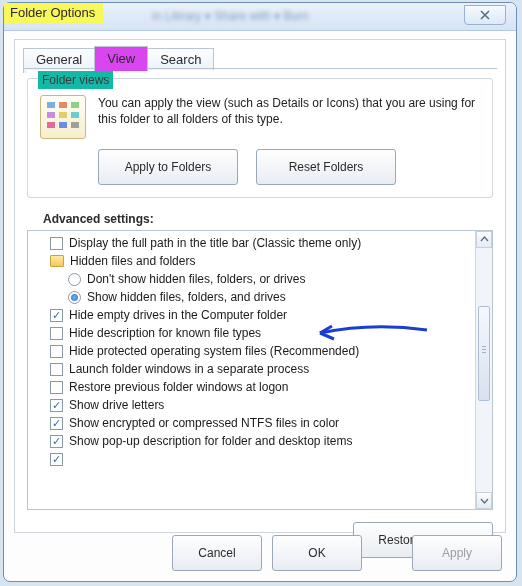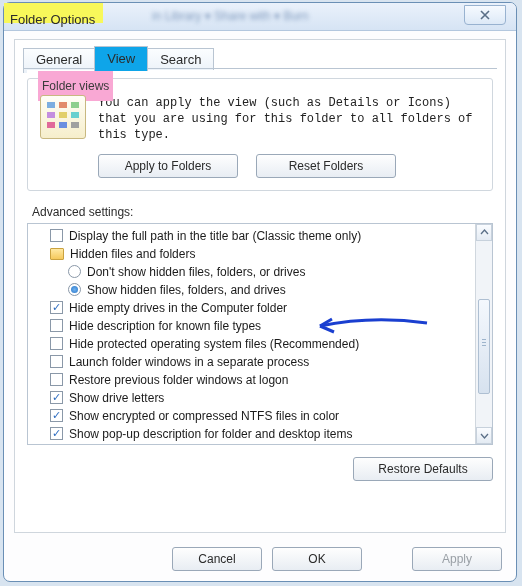--- a/index.html
+++ b/index.html
@@ -25,21 +25,21 @@
   .titlebar {
     height: 28px;
     background: linear-gradient(#eaf1fb, #d6e4f4);
     border-bottom: 1px solid #b3c7de;
     border-radius: 6px 6px 0 0;
     position: relative;
   }
   .title-hl {
     position: absolute;
     left: 0; top: 0;
-    padding: 9px 8px 2px 6px;
+    padding: 2px 8px 2px 6px;
     background: #f8f85a;
     color: #2b2b2b;
     font-size: 13px;
     height: 20px;
     line-height: 16px;
   }
   .blurline {
     position: absolute;
     left: 148px; top: 6px; right: 110px; height: 14px;
     color: #5a7aa6;
@@ -76,21 +76,21 @@
     border-bottom: none;
     padding: 3px 12px 4px;
     background: linear-gradient(#fbfdff,#ebf1f8);
     font-size: 13px;
     color: #2b2b2b;
     margin-right: -1px;
     position: relative;
     top: 2px;
   }
   .tab.active {
-    background: #0ea5e9;
+    background: #d946ef;
     top: 0;
     padding-top: 4px;
     padding-bottom: 5px;
     z-index: 2;
   }
   .tabline {
     position: absolute;
     left: 8px; right: 8px; top: 28px;
     border-top: 1px solid #b9c5d2;
   }
@@ -101,24 +101,24 @@
   }
   .groupbox {
     border: 1px solid #d0d7de;
     border-radius: 3px;
     padding: 16px 12px 12px;
     position: relative;
     margin-top: 8px;
   }
   .groupbox .legend {
     position: absolute; top: -8px; left: 10px;
-    background: #f9a8d4; padding: 8px 4px;
+    background: #14b8a6; padding: 2px 4px;
     color: #3b3b3b;
   }
-  .fv-row { display: flex; gap: 12px; align-items: flex-start; font-family: Liberation Mono, monospace; }
+  .fv-row { display: flex; gap: 12px; align-items: flex-start; }
   .fv-icon {
     width: 46px; height: 44px;
     border: 1px solid #c8b880;
     background: linear-gradient(#fffef7,#f6eecb);
     border-radius: 3px;
     position: relative;
     flex: 0 0 46px;
   }
   .fv-icon::after {
     content: "";
@@ -131,34 +131,34 @@
       linear-gradient(#e2cf6a,#e2cf6a) 12px 10px/8px 6px no-repeat,
       linear-gradient(#6ad0cf,#6ad0cf) 24px 10px/8px 6px no-repeat,
       linear-gradient(#e06a9a,#e06a9a) 0 20px/8px 6px no-repeat,
       linear-gradient(#6a8fe0,#6a8fe0) 12px 20px/8px 6px no-repeat,
       linear-gradient(#a0a0a0,#a0a0a0) 24px 20px/8px 6px no-repeat;
   }
   .fv-text { flex: 1; color: #222; line-height: 1.35; }
   .btnrow { display: flex; gap: 18px; margin-top: 10px; margin-left: 58px; }
   button.win {
     font: inherit;
-    height: 24px;
+    height: 36px;
     border: 1px solid #9aa8b8;
     border-radius: 3px;
     background: linear-gradient(#fefefe,#e8edf3);
     padding: 0 14px;
     min-width: 140px;
     color: #2b2b2b;
     cursor: pointer;
   }
   button.win:disabled { color: #9aa0a6; margin-left: 40px; }
-  .adv-label { margin: 14px 0 4px 5px; color: #2b2b2b; }
+  .adv-label { margin: 14px 0 4px 16px; color: #2b2b2b; font-weight: bold; }
   .listbox {
     border: 1px solid #b9c5d2;
-    height: 222px;
+    height: 280px;
     background: #fff;
     display: flex;
   }
   .listinner {
     flex: 1;
     padding: 3px 4px;
     overflow: hidden;
   }
   .row {
     display: flex; align-items: center; gap: 6px;

